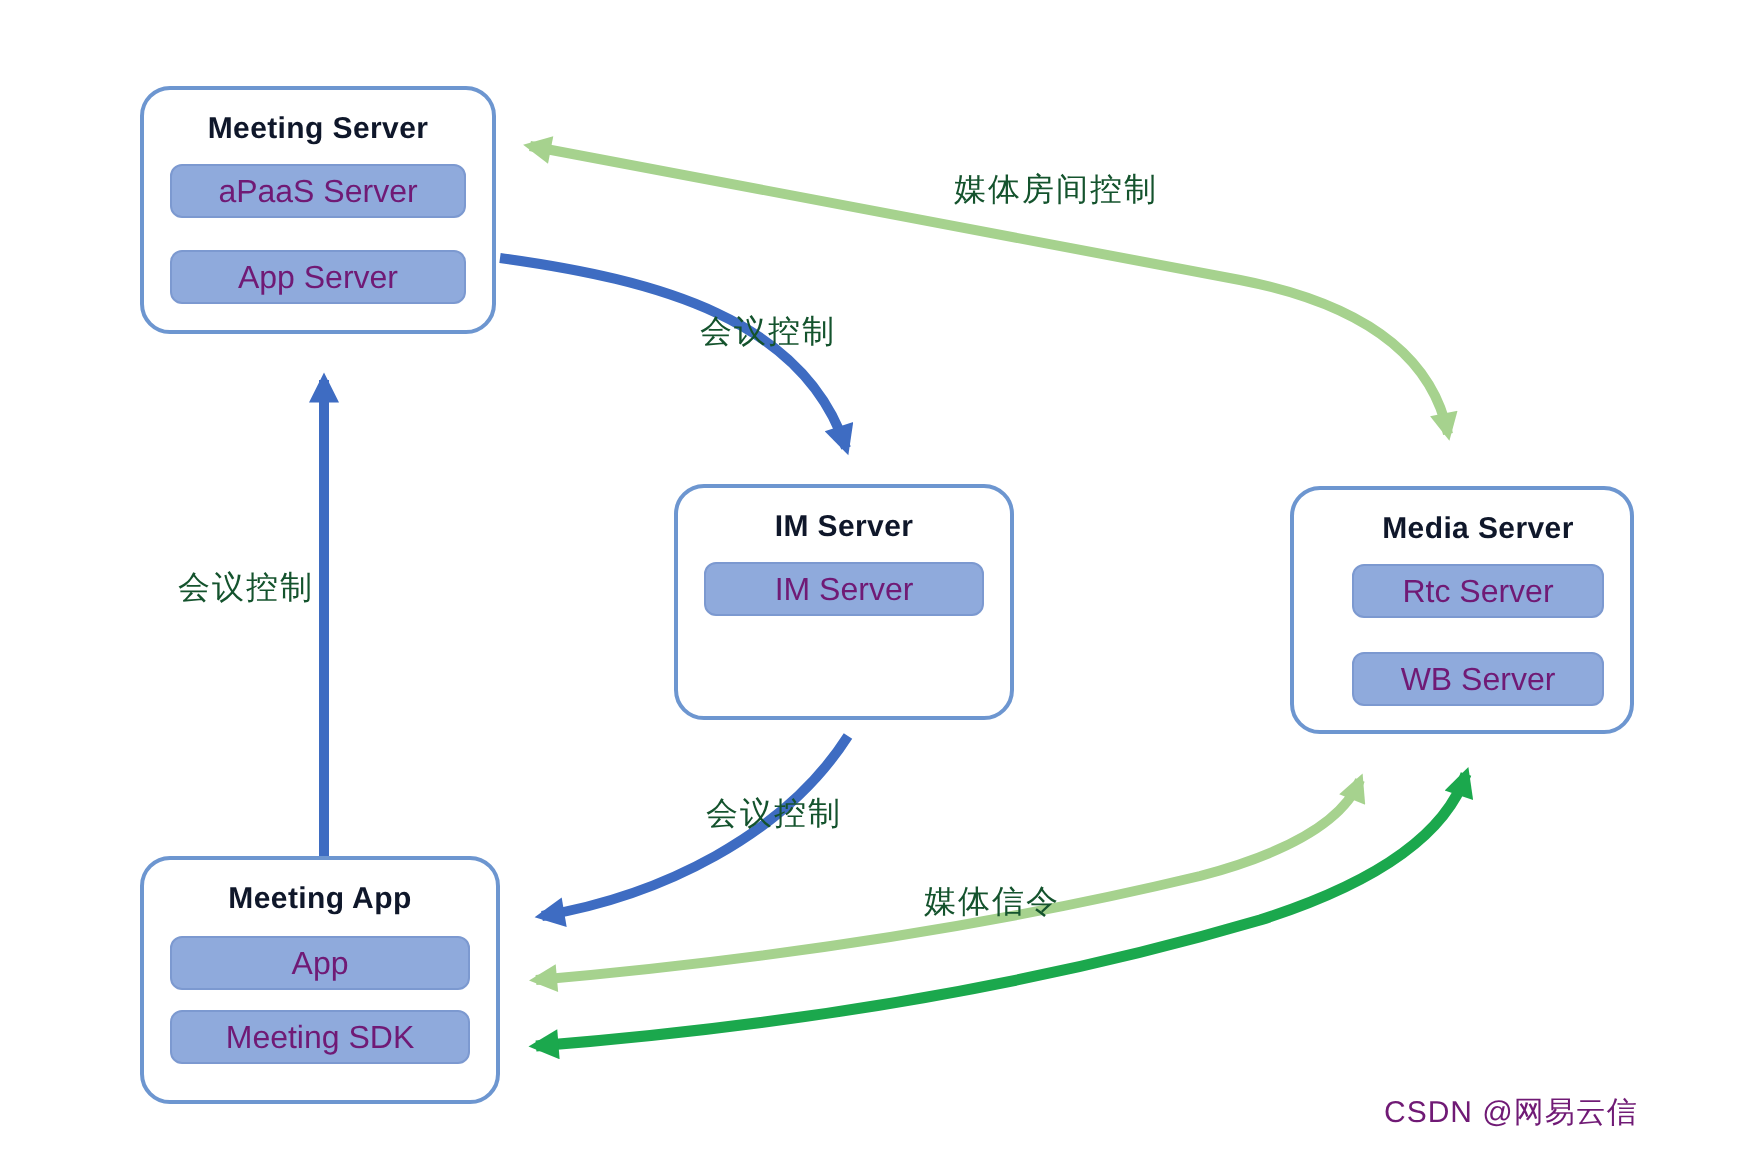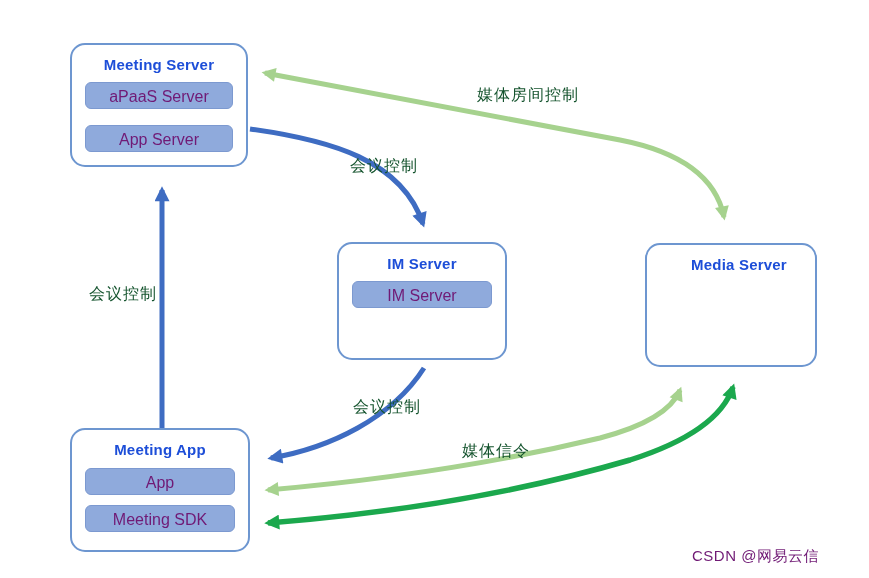--- a/index.html
+++ b/index.html
@@ -6,21 +6,21 @@
   .canvas{
     position:relative;width:869px;height:578px;background:#ffffff;
     font-family:"Liberation Sans","DejaVu Sans",sans-serif;overflow:hidden;
   }
   .edges-layer{position:absolute;left:0;top:0;width:869px;height:578px;}
   .node{
     position:absolute;background:#ffffff;border:2px solid #6D96D0;
     border-radius:15px;box-sizing:border-box;display:flex;flex-direction:column;
     align-items:center;
   }
-  .node-title{font-weight:bold;font-size:15px;color:#1d4ed8;margin:11px 0 9px;letter-spacing:.2px;}
+  .node-title{font-weight:bold;font-size:15px;color:#0f172a;margin:11px 0 9px;letter-spacing:.2px;}
   .node-items{display:flex;flex-direction:column;align-items:center;gap:16px;width:100%;}
   .node-item{
     width:calc(100% - 26px);height:27px;line-height:27px;text-align:center;
     background:#8FAADC;border:1px solid #7C99D0;border-radius:6px;
     font-size:16px;color:#701a75;box-sizing:border-box;white-space:nowrap;
   }
   .n-meeting-server{left:70px;top:43px;width:178px;height:124px;}
   .n-im-server{left:337px;top:242px;width:170px;height:118px;}
   .n-im-server .node-items{gap:18px;}
   .n-media-server{left:645px;top:243px;width:172px;height:124px;padding-left:16px;}
@@ -77,20 +77,24 @@
 
   <div class="node n-im-server">
     <div class="node-title">IM Server</div>
     <div class="node-items">
       <div class="node-item">IM Server</div>
     </div>
   </div>
 
   <div class="node n-media-server">
     <div class="node-title">Media Server</div>
+    <div class="node-items">
+      <div class="node-item">Rtc Server</div>
+      <div class="node-item">WB Server</div>
+    </div>
   </div>
 
   <div class="node n-meeting-app">
     <div class="node-title">Meeting App</div>
     <div class="node-items">
       <div class="node-item">App</div>
       <div class="node-item">Meeting SDK</div>
     </div>
   </div>
 

